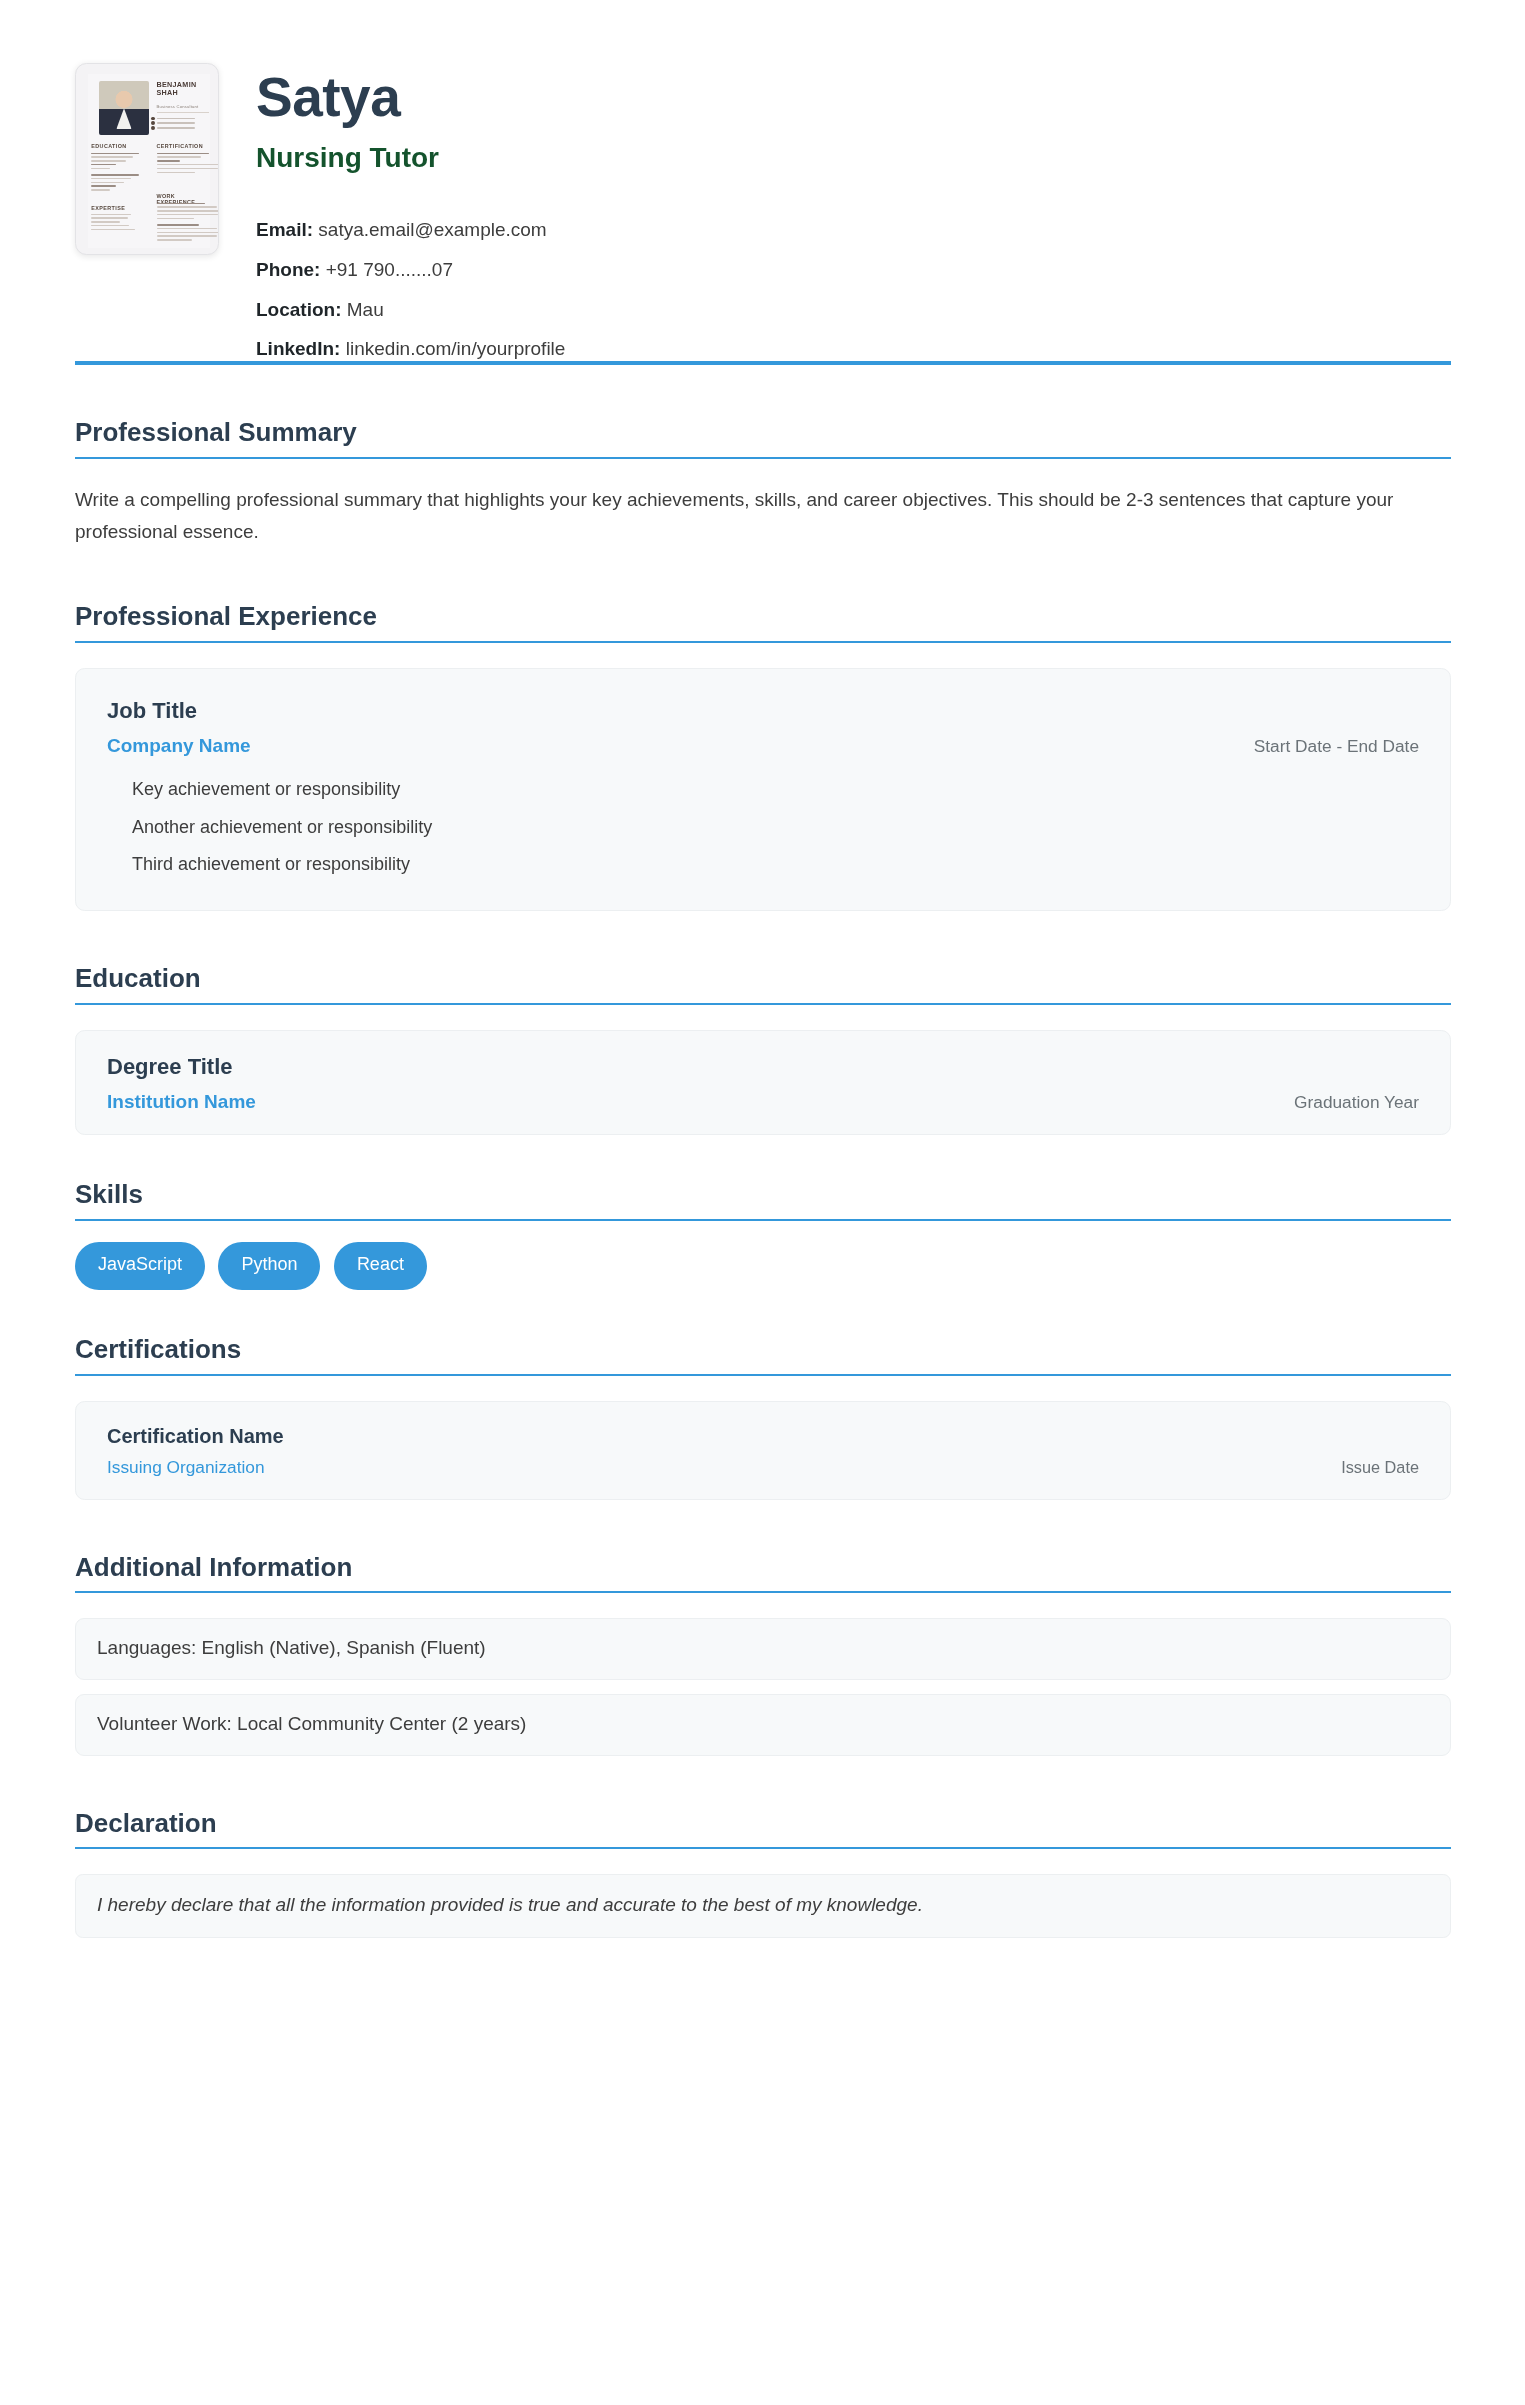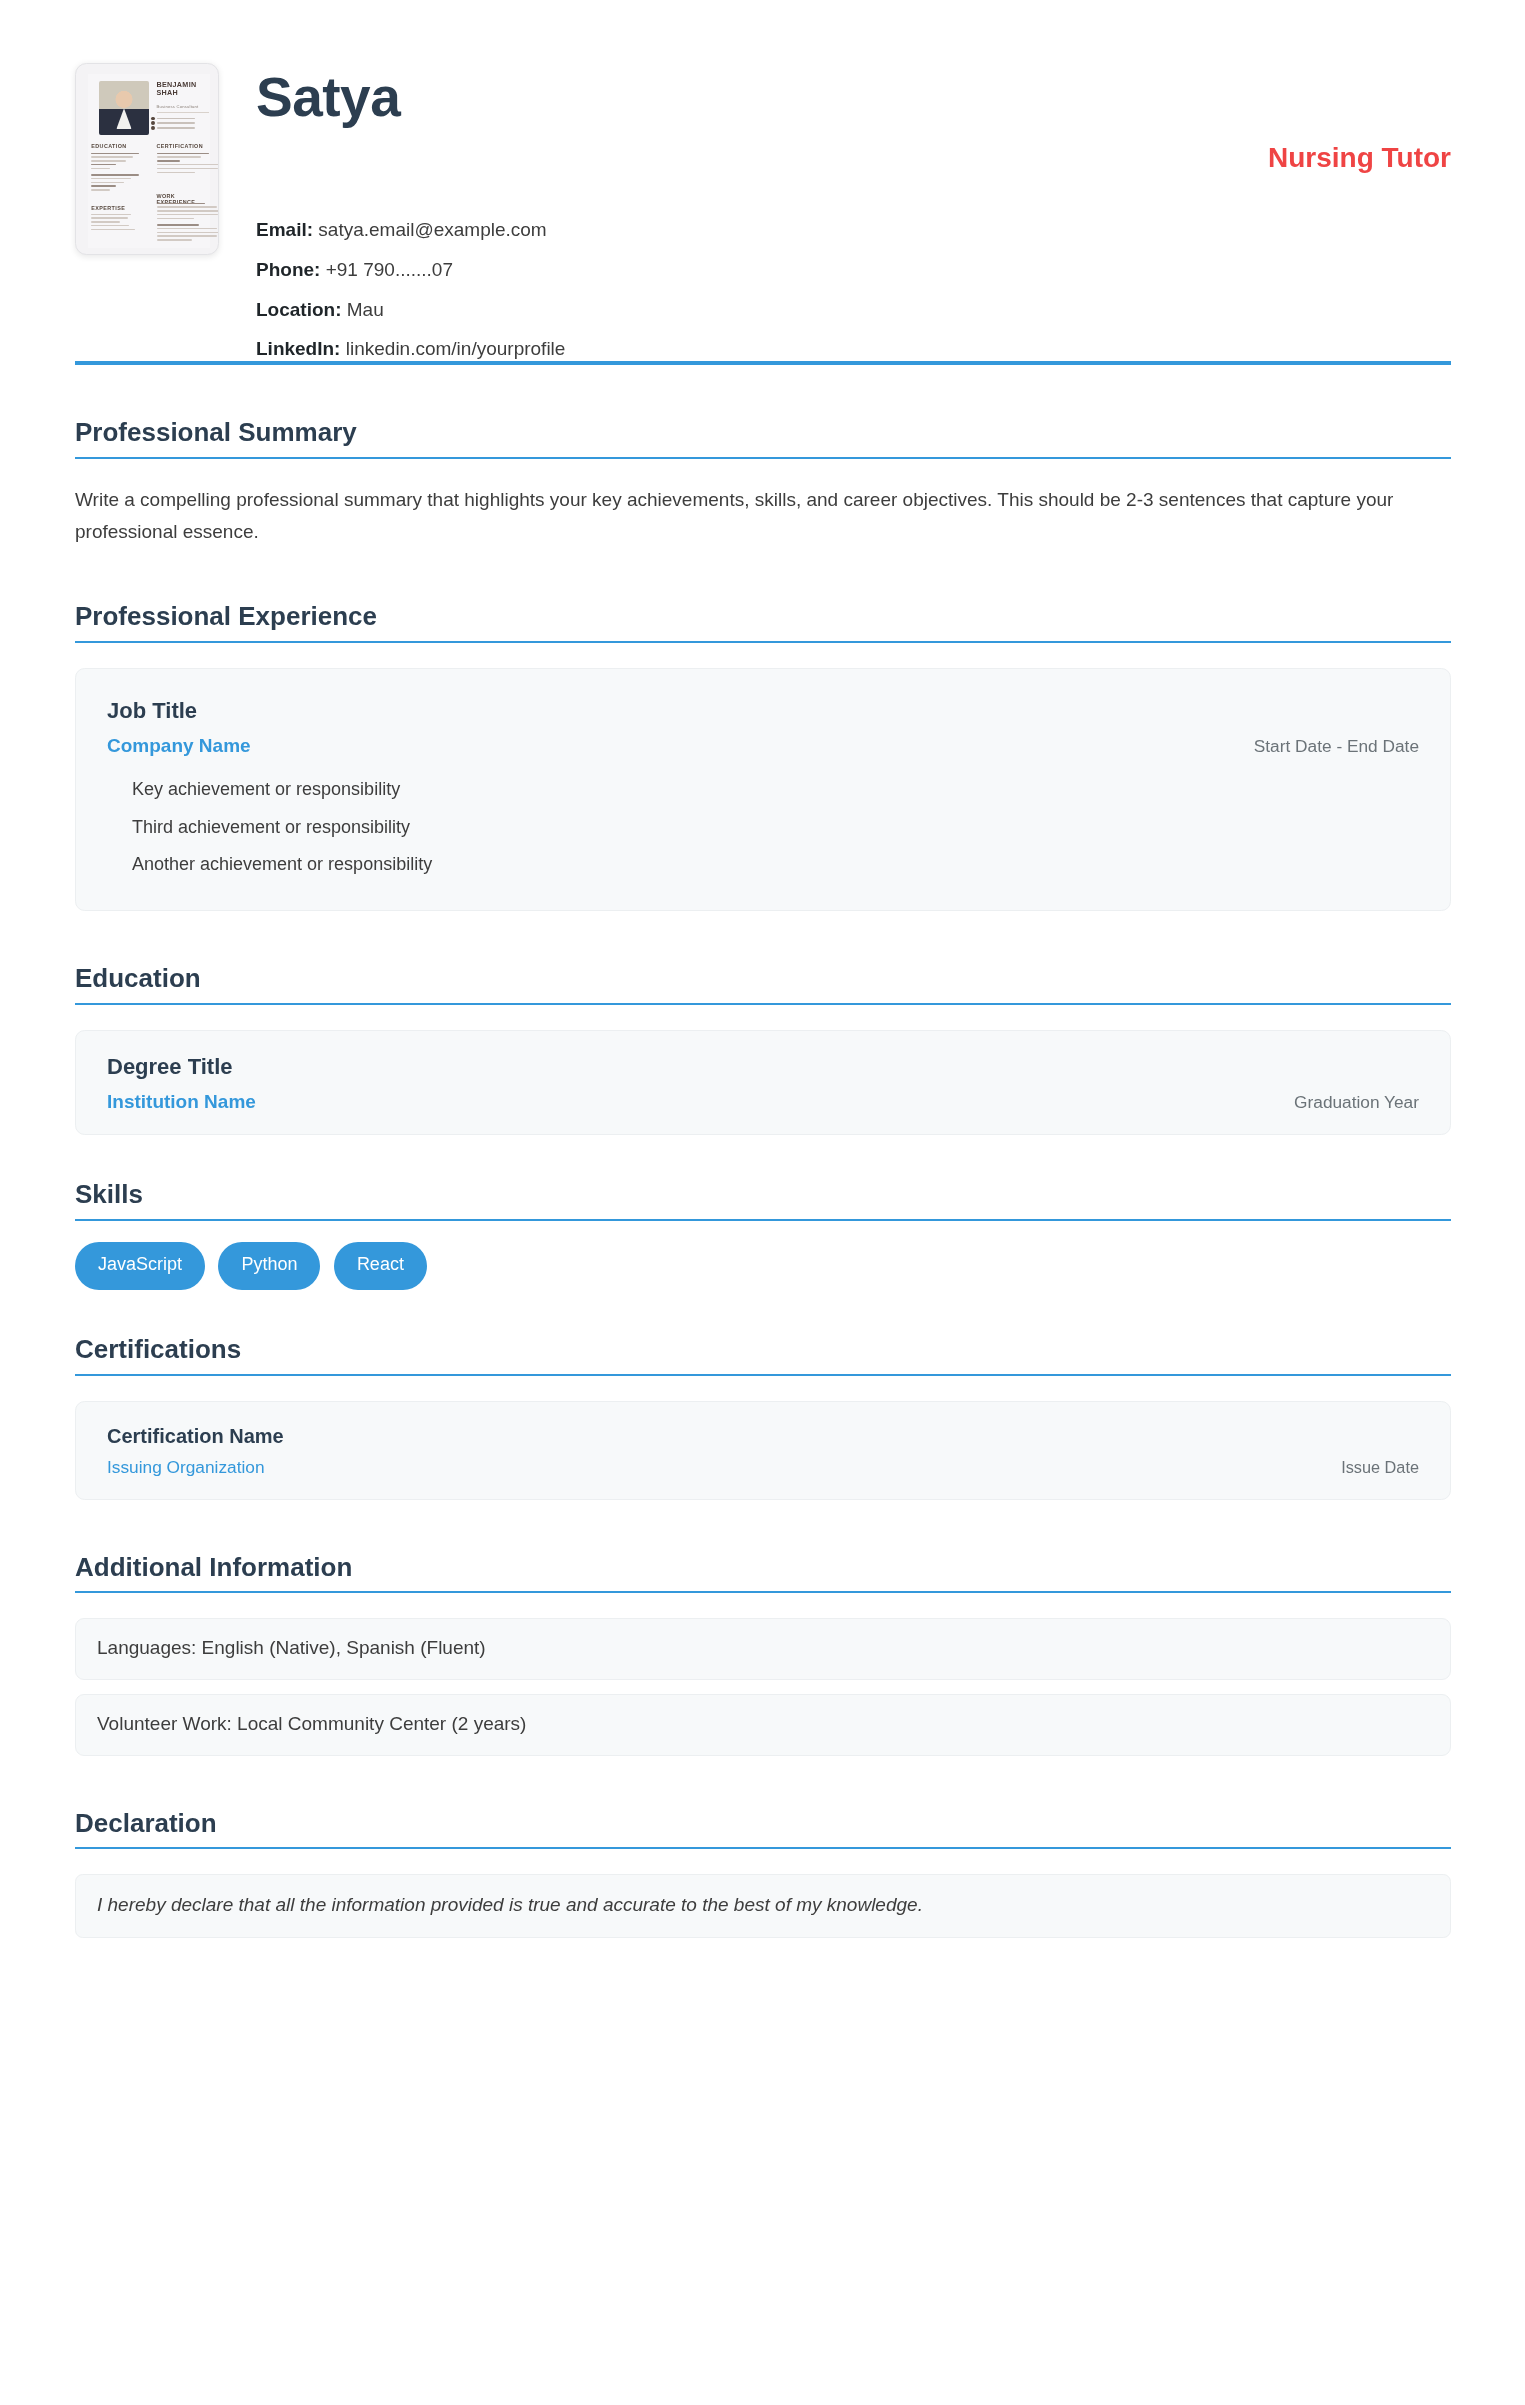--- a/index.html
+++ b/index.html
@@ -147,22 +147,21 @@
     font-size: 55px;
     font-weight: bold;
     color: #2c3e50;
     letter-spacing: -0.5px;
     line-height: 1.05;
   }
   .role {
     margin-top: 15.4px;
     font-size: 28px;
     font-weight: bold;
-    color: #ef4444;
-    text-align: right;
+    color: #14532d;
   }
   .contact-grid {
     margin-top: 45px;
     display: grid;
     grid-template-columns: 1fr;
     row-gap: 20px;
     column-gap: 19px;
     max-width: 1028px;
     gap: 17px;
   }
@@ -400,22 +399,22 @@
     </div>
     <div class="section-body">
       <div class="card">
         <div class="entry-title">Job Title</div>
         <div class="card-row">
           <div class="entry-sub">Company Name</div>
           <div class="entry-date">Start Date - End Date</div>
         </div>
         <ul class="bullets">
           <li>Key achievement or responsibility</li>
+          <li>Another achievement or responsibility</li>
           <li>Third achievement or responsibility</li>
-          <li>Another achievement or responsibility</li>
         </ul>
       </div>
     </div>
   </div>
 
   <div class="section">
     <div class="section-title">
       <span>Education</span>
     </div>
     <div class="section-body">

